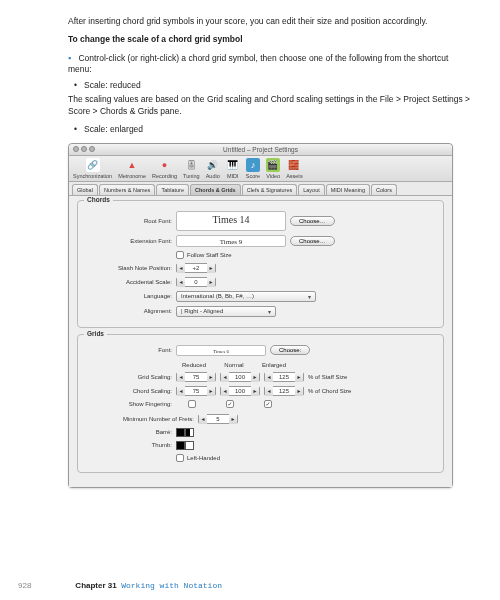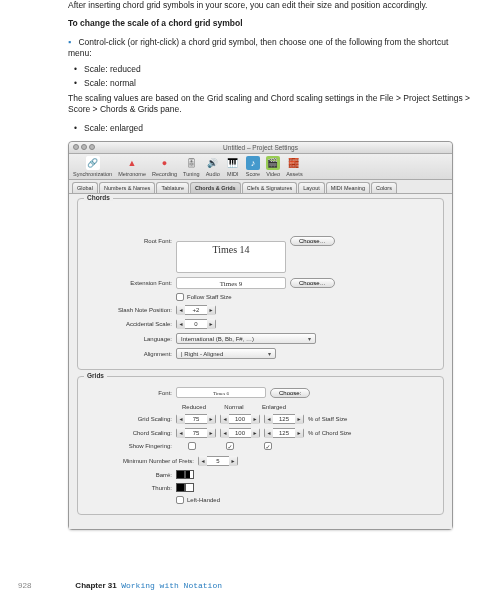--- a/index.html
+++ b/index.html
@@ -6,21 +6,21 @@
 body {
   width: 500px;
   height: 600px;
   background: #fff;
   font-family: "Helvetica Neue", Arial, sans-serif;
   font-size: 8px;
   color: #222;
   position: relative;
   overflow: hidden;
 }
-.content { padding: 0 28px 0 68px; }
+.content { padding: 16px 28px 0 68px; }
 .para { font-size: 8.5px; line-height: 1.35; margin-bottom: 7px; }
 .bold { font-weight: 700; }
 .blue-bullet { color: #2a7ec0; font-weight: bold; display: inline-block; width: 8px; }
 .sub-bullet { margin-left: 6px; margin-bottom: 3px; }
 .sub-dot { display: inline-block; width: 10px; }
 .window {
   margin: 3px 0 0 0;
   width: 385px;
   border: 1px solid #999;
   border-radius: 4px;
@@ -147,21 +147,20 @@
 <body>
 
 <div class="content">
   <p class="para">After inserting chord grid symbols in your score, you can edit their size and position accordingly.</p>
   <p class="para bold">To change the scale of a chord grid symbol</p>
   <p class="para" style="margin-bottom:4px;">
     <span class="blue-bullet">▪</span>
     <span>Control-click (or right-click) a chord grid symbol, then choose one of the following from the shortcut menu:</span>
   </p>
   <p class="para sub-bullet"><span class="sub-dot">•</span><span>Scale:  reduced</span></p>
-  <p class="para sub-bullet"><span class="sub-dot">•</span><span>Scale:  normal</span></p>
   <p class="para">The scaling values are based on the Grid scaling and Chord scaling settings in the File &gt; Project Settings &gt; Score &gt; Chords &amp; Grids pane.</p>
   <p class="para sub-bullet" style="margin-bottom:7px;"><span class="sub-dot">•</span><span>Scale:  enlarged</span></p>
 
   <div class="window">
     <div class="titlebar">
       <div class="traffic">
         <div class="dot"></div>
         <div class="dot"></div>
         <div class="dot"></div>
       </div>
@@ -217,21 +216,21 @@
       <div class="tab">MIDI Meaning</div>
       <div class="tab">Colors</div>
     </div>
 
     <div class="pane">
 
       <div class="section">
         <div class="section-title">Chords</div>
         <div class="row">
           <div class="label">Root Font:</div>
-          <div class="sample-box" style="width:110px;height:32px;line-height:16px;font-size:10px;margin-top:32px;">Times 14</div>
+          <div class="sample-box" style="width:110px;height:20px;line-height:16px;font-size:10px;">Times 14</div>
           <button class="btn">Choose…</button>
         </div>
         <div class="row">
           <div class="label">Extension Font:</div>
           <div class="sample-box" style="width:110px;height:12px;line-height:12px;font-size:7px;">Times 9</div>
           <button class="btn">Choose…</button>
         </div>
         <div class="row">
           <div class="label"></div>
           <label class="checkbox">

